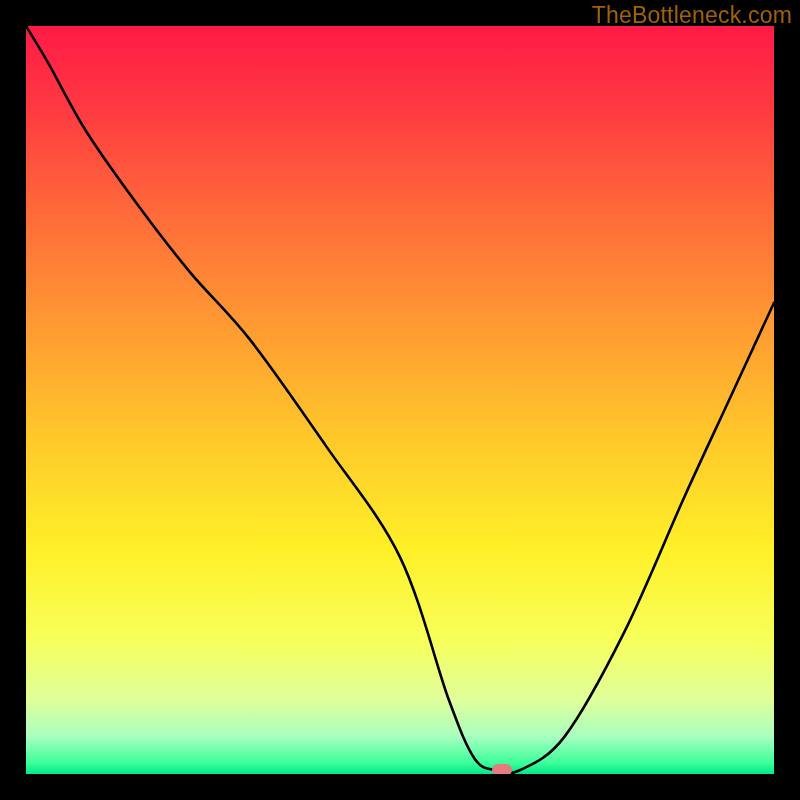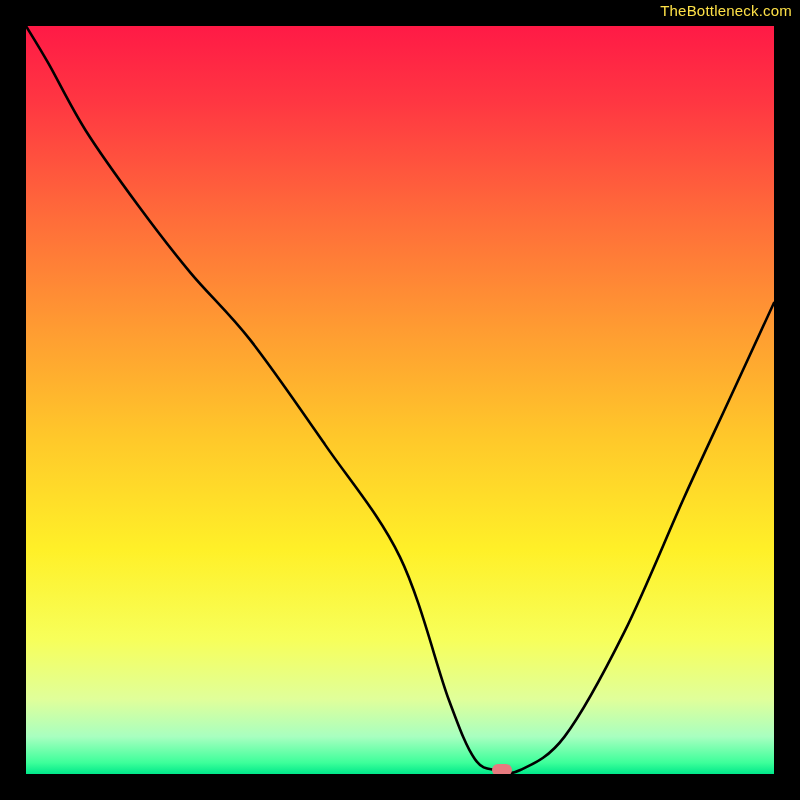--- a/index.html
+++ b/index.html
@@ -14,22 +14,22 @@
   .frame {
     position: relative;
     width: 800px;
     height: 800px;
     background: #000;
   }
   .watermark {
     position: absolute;
     top: 2px;
     right: 8px;
-    color: #fde047;
-    font-size: 15px;
+    color: #a16207;
+    font-size: 23px;
     font-weight: 500;
     letter-spacing: 0.2px;
     z-index: 30;
     user-select: none;
   }
   .plot-area {
     position: absolute;
     left: 26px;
     top: 26px;
     width: 748px;

